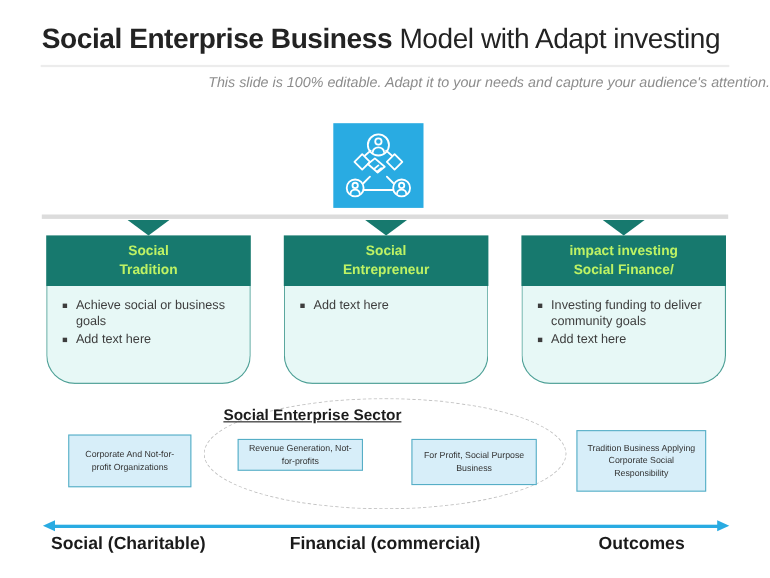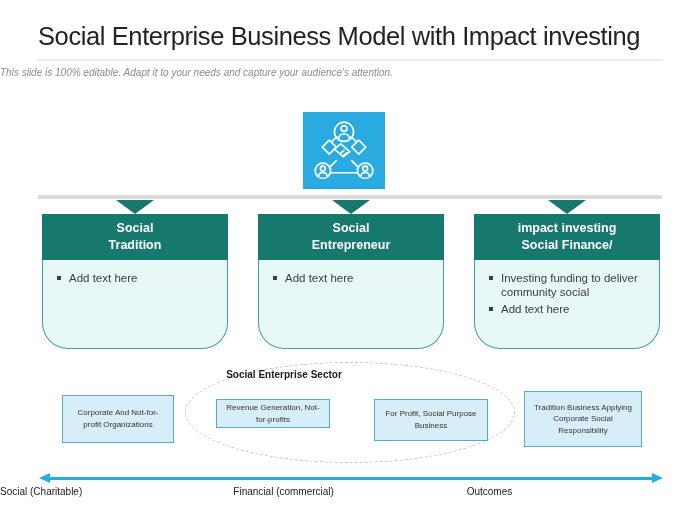--- a/index.html
+++ b/index.html
@@ -5,60 +5,60 @@
   html,body{margin:0;padding:0;background:#fff;}
   .slide{
     position:relative;width:700px;height:525px;background:#ffffff;
     font-family:"Liberation Sans", "DejaVu Sans", sans-serif;overflow:hidden;
   }
   
   .page-title{
     position:absolute;left:38px;top:22px;margin:0;
     font-size:25.5px;font-weight:400;color:#232323;letter-spacing:-0.4px;white-space:nowrap;
   }
-  .page-title .tb{font-weight:400;margin-top:36px;}
+  .page-title .tb{font-weight:700;margin-top:36px;}
   .title-rule{position:absolute;left:37px;top:59px;width:626px;height:2px;background:#ececec;}
   .subtitle{
-    position:absolute;left:0;top:67px;width:700px;text-align:left;
-    font-size:10px;font-style:italic;color:#8c8c8c;
+    position:absolute;left:0;top:67px;width:700px;text-align:right;
+    font-size:13px;font-style:italic;color:#8c8c8c;
   }
   
   .icon-box{
     position:absolute;left:303px;top:112px;width:82px;height:77px;background:#29abe2;
     display:flex;align-items:center;justify-content:center;
   }
   
   .hline{position:absolute;left:38px;top:195px;width:624px;height:4px;background:#dcdcdc;}
   .tri{
     position:absolute;top:200px;width:0;height:0;
     border-left:19px solid transparent;border-right:19px solid transparent;
     border-top:14px solid #17796e;
   }
   .tri-1{left:116px;} .tri-2{left:332px;} .tri-3{left:548px;}
   
   .card{position:absolute;top:214px;width:186px;}
   .card-1{left:42px;} .card-2{left:258px;} .card-3{left:474px;}
   .card-header{
-    background:#17796e;color:#ffffff;font-weight:700;font-size:12.5px;line-height:1.35;
+    background:#17796e;color:#bef264;font-weight:700;font-size:12.5px;line-height:1.35;
     height:46px;display:flex;flex-direction:column;align-items:center;justify-content:center;text-align:center;
   }
   .card-body{
     box-sizing:border-box;height:89px;margin:0;padding:11px 8px 0 12px;list-style:none;
     background:#e7f8f6;border:1px solid #4a9e94;border-top:none;border-radius:0 0 26px 26px;
   }
   .card-body li{display:flex;font-size:11.5px;color:#3d3d3d;line-height:1.25;margin-bottom:2px;}
   .sq{flex:0 0 auto;width:4px;height:4px;background:#3d3d3d;margin:5px 8px 0 2px;}
   
   .ellipse{
     position:absolute;left:185px;top:362px;width:330px;height:101px;
     border:1.5px dashed #c4c4c4;border-radius:50%;box-sizing:border-box;
   }
   .sector-title{
     position:absolute;left:0;top:369px;width:568px;text-align:center;
-    font-weight:700;font-size:10px;color:#1c1c1c;
+    font-weight:700;font-size:14px;color:#1c1c1c;text-decoration:underline;
   }
   .sbox{
     position:absolute;box-sizing:border-box;background:#d7eef9;border:1px solid #56aec6;
     display:flex;align-items:center;justify-content:center;text-align:center;
     font-size:8px;line-height:1.45;color:#333333;padding:2px 6px;
   }
   .sbox-1{left:62px;top:395px;width:112px;height:48px;}
   .sbox-2{left:216px;top:399px;width:114px;height:29px;}
   .sbox-3{left:374px;top:399px;width:114px;height:42px;}
   .sbox-4{left:524px;top:391px;width:118px;height:56px;}
@@ -66,28 +66,28 @@
   .axis-line{position:absolute;left:49px;top:477px;width:604px;height:3px;background:#29abe2;}
   .axis-line::before{
     content:"";position:absolute;left:-10px;top:-4px;width:0;height:0;
     border-top:5.5px solid transparent;border-bottom:5.5px solid transparent;border-right:11px solid #29abe2;
   }
   .axis-line::after{
     content:"";position:absolute;right:-10px;top:-4px;width:0;height:0;
     border-top:5.5px solid transparent;border-bottom:5.5px solid transparent;border-left:11px solid #29abe2;
   }
   .axis-labels{position:absolute;left:0;top:486px;width:700px;display:flex;}
-  .axis-labels span{flex:1;text-align:left;font-weight:400;font-size:10px;color:#1a1a1a;}
+  .axis-labels span{flex:1;text-align:center;font-weight:700;font-size:16px;color:#1a1a1a;}
 </style>
 </head>
 <body>
 
 <div class="slide">
 
-  <h1 class="page-title"><span class="tb">Social Enterprise Business</span><span> Model with Impact investing</span></h1>
+  <h1 class="page-title"><span class="tb">Social Enterprise Business</span><span> Model with Adapt investing</span></h1>
   <div class="title-rule"></div>
   <div class="subtitle">This slide is 100% editable. Adapt it to your needs and capture your audience's attention.</div>
 
   <div class="icon-box">
     <svg width="64" height="62" viewBox="0 0 100 96" fill="none" stroke="#ffffff" stroke-width="2.6" stroke-linecap="round" stroke-linejoin="round">
       <circle cx="50" cy="18" r="15"></circle>
       <circle cx="50" cy="13" r="4.5"></circle>
       <path d="M42 28 a8 6.5 0 0 1 16 0"></path>
       <path d="M27 31 L38 42 L27 53 L16 42 Z"></path>
       <path d="M73 31 L84 42 L73 53 L62 42 Z"></path>
@@ -114,20 +114,24 @@
   <div class="tri tri-3"></div>
 
   <div class="card card-1">
     <div class="card-header">
       <div>Social</div>
       <div>Tradition</div>
     </div>
     <ul class="card-body">
       <li>
           <span class="sq"></span>
+          <span>Achieve social or business goals</span>
+        </li>
+      <li>
+          <span class="sq"></span>
           <span>Add text here</span>
         </li>
     </ul>
   </div>
 
   <div class="card card-2">
     <div class="card-header">
       <div>Social</div>
       <div>Entrepreneur</div>
     </div>
@@ -140,21 +144,21 @@
   </div>
 
   <div class="card card-3">
     <div class="card-header">
       <div>impact investing</div>
       <div>Social Finance/</div>
     </div>
     <ul class="card-body">
       <li>
           <span class="sq"></span>
-          <span>Investing funding to deliver community social</span>
+          <span>Investing funding to deliver community goals</span>
         </li>
       <li>
           <span class="sq"></span>
           <span>Add text here</span>
         </li>
     </ul>
   </div>
 
   <div class="ellipse"></div>
   <div class="sector-title">Social Enterprise Sector</div>

